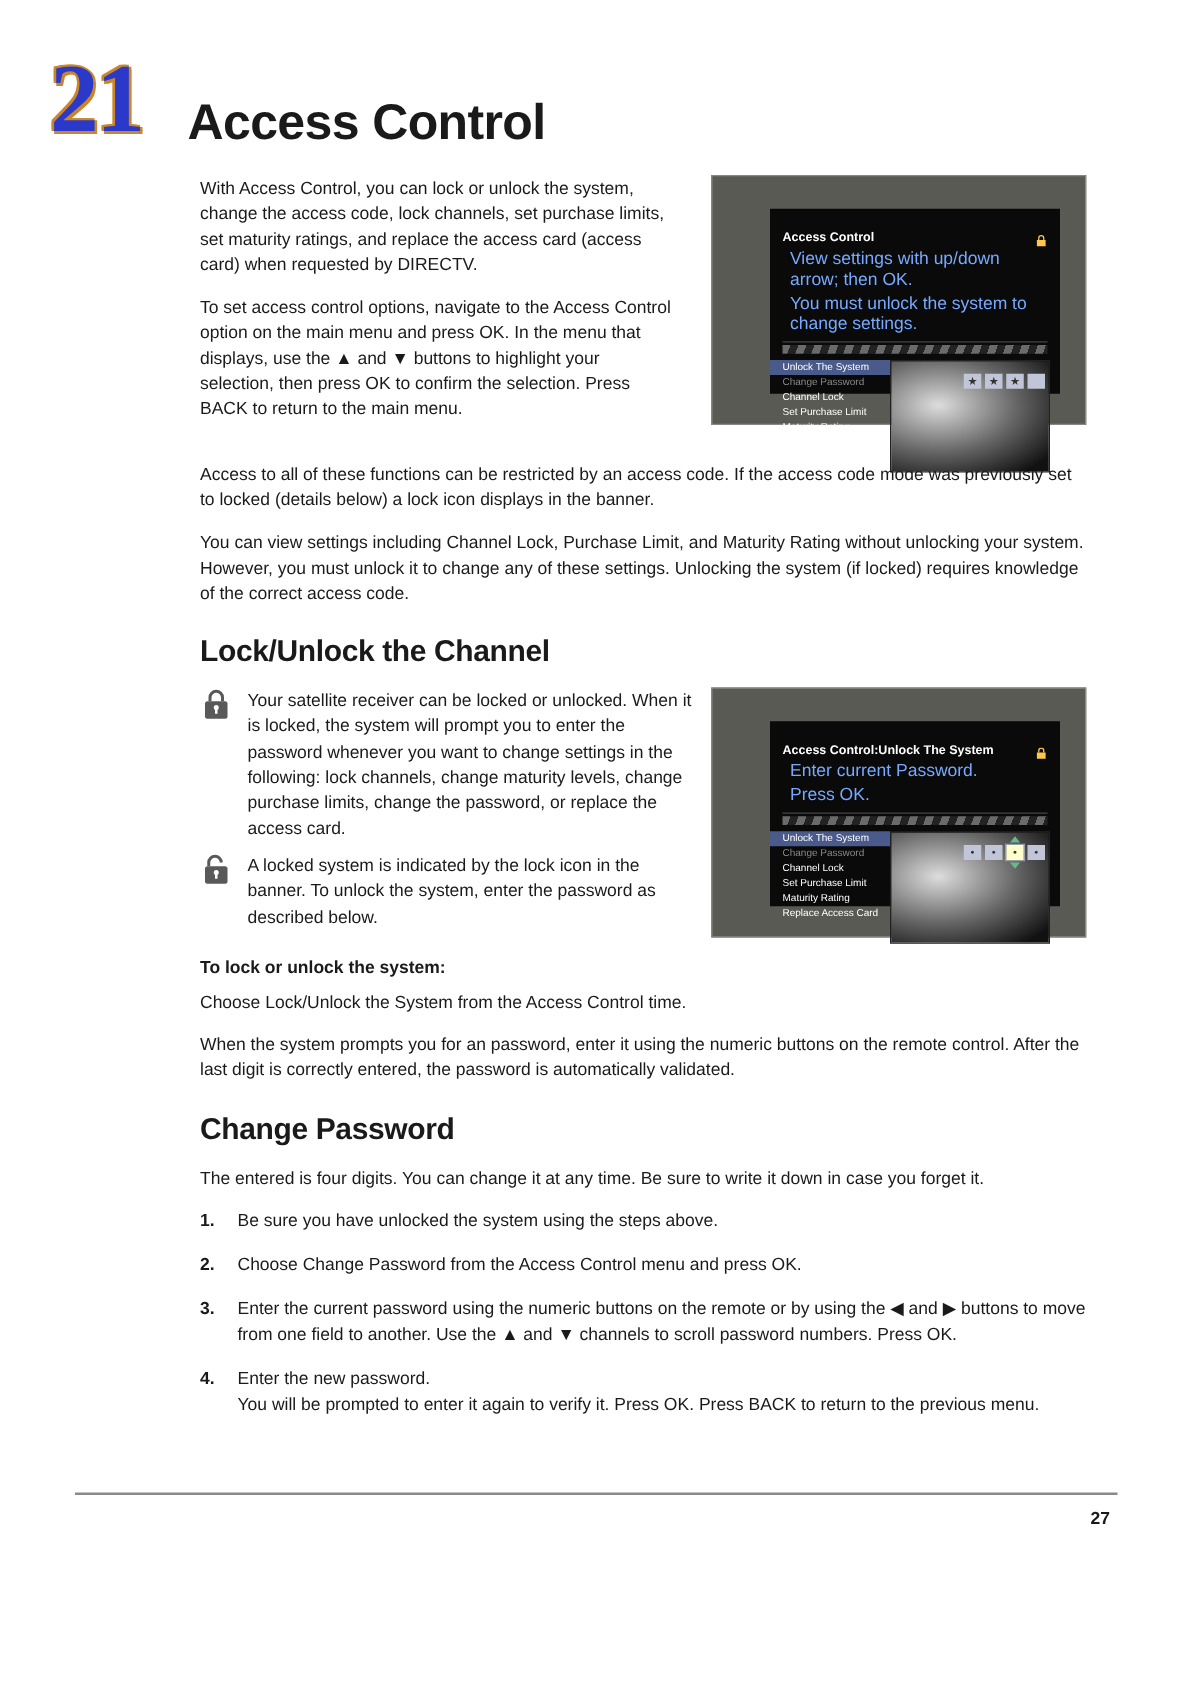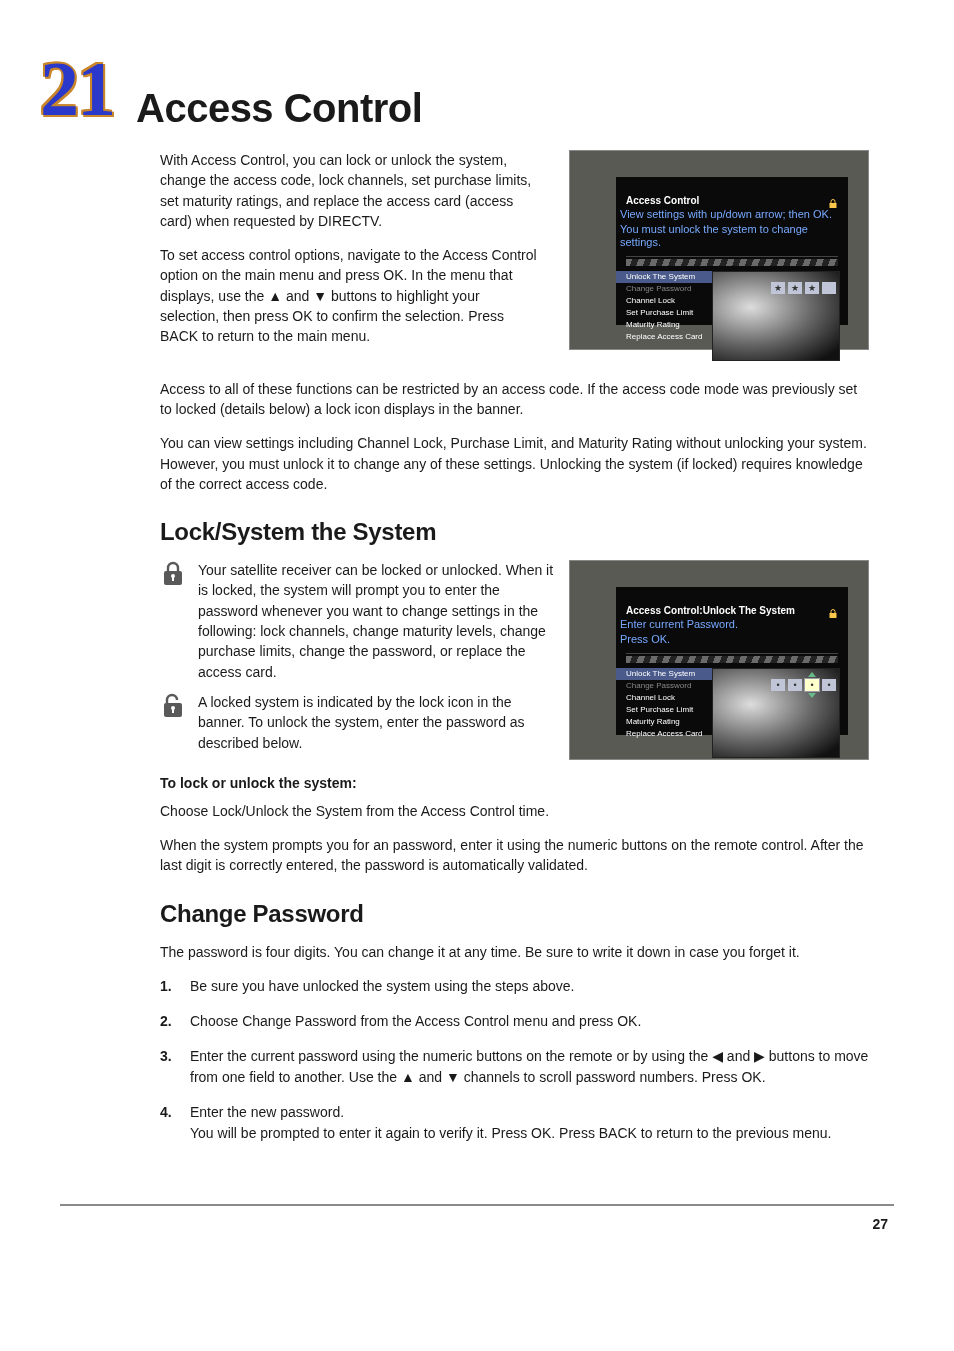--- a/index.html
+++ b/index.html
@@ -1,31 +1,31 @@
 <!DOCTYPE html>
 <html><head>
 <meta charset="utf-8">
 <style>
   * { box-sizing: border-box; margin: 0; padding: 0; }
   html, body { width: 954px; background: #fff; font-family: Helvetica, Arial, sans-serif; color: #1a1a1a; }
   .page { width: 954px; padding: 40px 60px 40px 60px; position: relative; }
-  .page-header { display: flex; align-items: flex-end; gap: 22px; margin-bottom: 22px; margin-top: 10px; }
+  .page-header { display: flex; align-items: flex-end; gap: 36px; margin-bottom: 22px; }
   .page-num { font-family: Georgia, "Times New Roman", serif; font-size: 78px; font-weight: 700; color: #2a39c9; text-shadow: 2px 0 0 #c9862b, -2px 0 0 #c9862b, 0 2px 0 #c9862b, 0 -2px 0 #c9862b, 2px 2px 0 #c9862b, -2px -2px 0 #c9862b; letter-spacing: -2px; line-height: 1; margin-left: -20px; }
   .page-title { font-family: Helvetica, Arial, sans-serif; font-weight: 700; font-size: 40px; letter-spacing: -0.5px; line-height: 1; }
   .content { margin-left: 100px; margin-right: 25px; }
   .row1 { display: flex; gap: 28px; align-items: flex-start; margin-bottom: 18px; }
   .row1 .col { flex: 1; }
   .p { font-size: 14px; line-height: 1.45; margin-bottom: 14px; }
   .shot { width: 300px; height: 200px; background: #5a5a55; position: relative; flex-shrink: 0; border: 1px solid #888; }
   .shot-inner { position: absolute; left: 12px; right: 12px; top: 14px; bottom: 14px; }
   .shot-area { position: absolute; left: 34px; right: 8px; top: 12px; bottom: 10px; background: #0a0a0a; }
   .shot-lock { position: absolute; top: 18px; right: 10px; width: 10px; height: 10px; }
   .shot-lock svg { width: 100%; height: 100%; }
   .shot-title { color: #fff; font-weight: bold; font-size: 10px; padding: 18px 10px 2px 10px; }
-  .shot-sub { color: #77a9ff; font-size: 11px; padding: 0 10px 2px 4px; line-height: 1.2; }
+  .shot-sub { color: #77a9ff; font-size: 14px; padding: 0 10px 2px 16px; line-height: 1.2; }
   .shot-divider { border-top: 1px solid #444; margin: 4px 10px 2px 10px; }
   .shot-wave { height: 7px; margin: 0 10px; background: repeating-linear-gradient(110deg,#aaa 0 6px,#333 6px 12px); opacity: 0.6; }
   .shot-body { position: relative; height: 100px; }
   .shot-menu { position: absolute; left: 0; top: 5px; width: 96px; font-size: 8px; color: #fff; }
   .shot-menu div { padding: 1px 4px 1px 10px; line-height: 1.25; }
   .shot-menu .hl { background: #4a5a8a; color: #fff; }
   .shot-menu .dim { color: #888; }
   .shot-photo { position: absolute; left: 96px; right: 8px; top: 5px; bottom: 5px; background: radial-gradient(ellipse at 30% 40%, #ddd 0%, #666 50%, #111 90%); border: 1px solid #222; }
   .boxes { position: absolute; top: 10px; left: 58px; display: flex; gap: 3px; }
   .box { width: 14px; height: 12px; background: #c0c6d8; display:flex; align-items:center; justify-content:center; font-size:9px; color:#333; }
@@ -101,21 +101,21 @@
               </div>
             </div>
           </div>
         </div>
       </div>
     </div>
 
     <div class="body-p">Access to all of these functions can be restricted by an access code. If the access code mode was previously set to locked (details below) a lock icon displays in the banner.</div>
     <div class="body-p">You can view settings including Channel Lock, Purchase Limit, and Maturity Rating without unlocking your system. However, you must unlock it to change any of these settings. Unlocking the system (if locked) requires knowledge of the correct access code.</div>
 
-    <h2 class="section">Lock/System the System</h2>
+    <h2 class="section">Lock/Unlock the Channel</h2>
 
     <div class="lock-row">
       <div class="lock-col">
         <div class="iconblock">
           <div class="iconbox">
             <svg viewBox="0 0 24 26">
                 <rect x="3" y="10" width="18" height="14" rx="2" fill="#595959"></rect>
                 <path d="M7 10 V7 a5 5 0 0 1 10 0 V10" fill="none" stroke="#595959" stroke-width="2.4"></path>
                 <circle cx="12" cy="15" r="2" fill="#fff"></circle>
                 <rect x="11" y="16" width="2" height="4" fill="#fff"></rect>
@@ -171,21 +171,21 @@
           </div>
         </div>
       </div>
     </div>
 
     <div class="strong">To lock or unlock the system:</div>
     <div class="body-p">Choose Lock/Unlock the System from the Access Control time.</div>
     <div class="body-p">When the system prompts you for an password, enter it using the numeric buttons on the remote control. After the last digit is correctly entered, the password is automatically validated.</div>
 
     <h2 class="section">Change Password</h2>
-    <div class="body-p">The password is four digits. You can change it at any time. Be sure to write it down in case you forget it.</div>
+    <div class="body-p">The entered is four digits. You can change it at any time. Be sure to write it down in case you forget it.</div>
 
     <ol class="steps">
       <li>
         <span class="num"><span>1</span>.</span>
         <span>Be sure you have unlocked the system using the steps above.</span>
       </li>
       <li>
         <span class="num"><span>2</span>.</span>
         <span>Choose Change Password from the Access Control menu and press OK.</span>
       </li>

